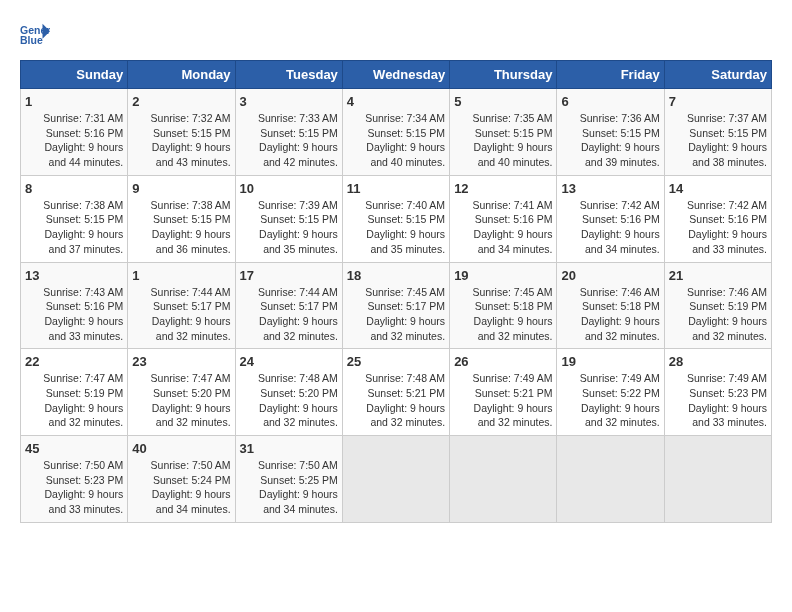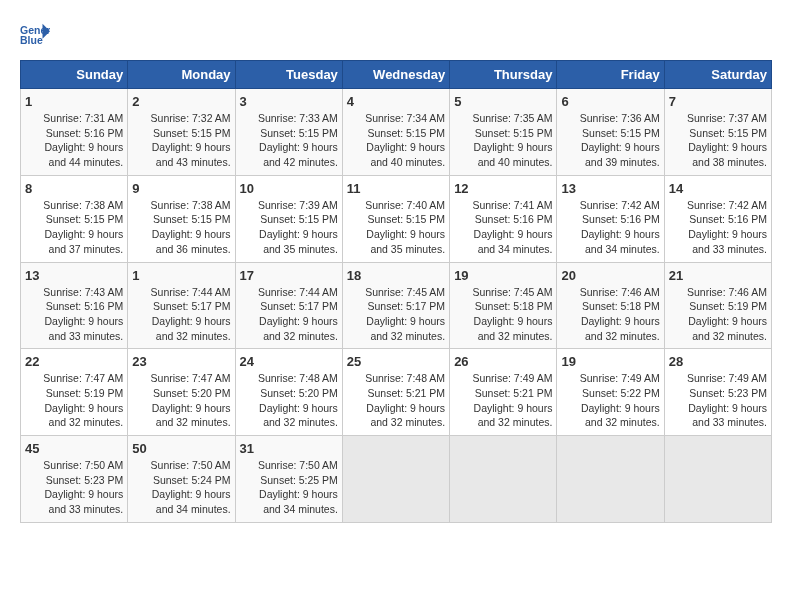--- a/index.html
+++ b/index.html
@@ -348,21 +348,21 @@
       <tr>
         <td>
           <span class="day-number">45</span>
         <div class="day-info">
           Sunrise: 7:50 AM<br>
           Sunset: 5:23 PM<br>
           Daylight: 9 hours and 33 minutes.
         </div>
         </td>
         <td>
-          <span class="day-number">50</span>
+          <span class="day-number">40</span>
         <div class="day-info">
           Sunrise: 7:50 AM<br>
           Sunset: 5:24 PM<br>
           Daylight: 9 hours and 34 minutes.
         </div>
         </td>
         <td>
           <span class="day-number">31</span>
         <div class="day-info">
           Sunrise: 7:50 AM<br>

